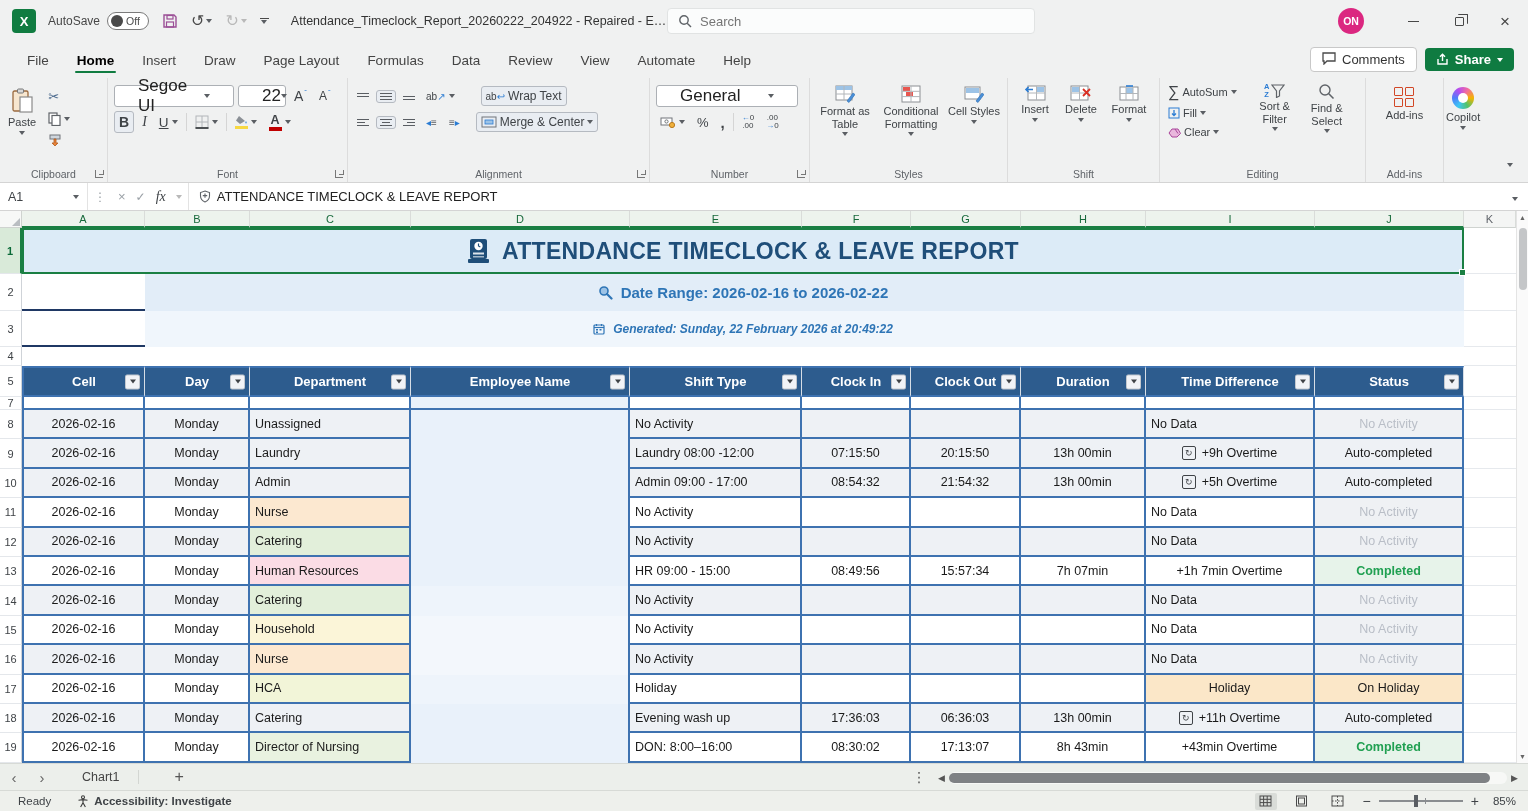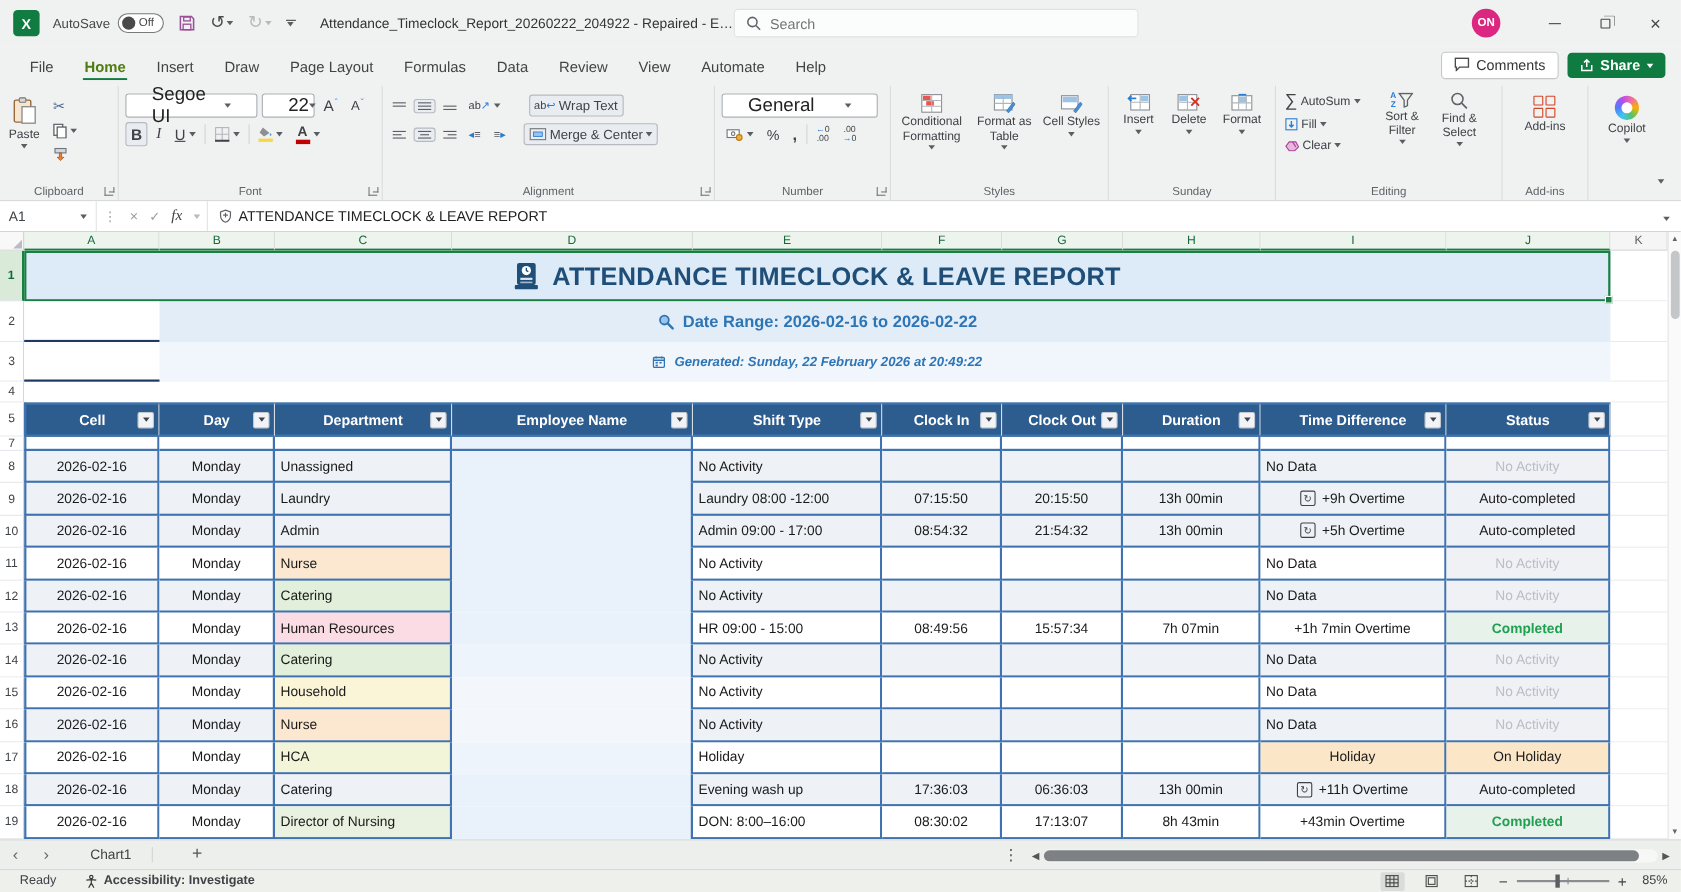--- a/index.html
+++ b/index.html
@@ -32,21 +32,21 @@
     display:flex;align-items:center;justify-content:center;margin-right:26px}
   .wbtn{width:46px;height:42px;display:flex;align-items:center;justify-content:center;color:#474747}
   .wmin{width:11px;border-top:1.2px solid #474747}
   .wres{width:9px;height:9px;border:1.2px solid #474747;border-radius:1px;position:relative}
   .wres::before{content:"";position:absolute;top:-3.5px;left:2.5px;width:9px;height:9px;border:1.2px solid #474747;border-left:0;border-bottom:0;border-radius:1px}
   .wclose{font-size:17px;color:#474747;line-height:1}
   
   .tabsrow{position:absolute;top:42px;left:0;width:1528px;height:36px;background:#f0f1f1;display:flex;align-items:center}
   #rtabs{display:flex;align-items:center;margin-left:14px;gap:2px}
   .rtab{padding:7px 13px;font-size:13.5px;color:#444;border-radius:4px;position:relative}
-  .rtab.active{font-weight:bold;color:#4d7c0f}
+  .rtab.active{font-weight:bold;color:#000000}
   .rtab.active::after{content:"";position:absolute;left:11px;right:11px;bottom:2px;border-bottom:2.5px solid #107c41;border-radius:2px}
   .tr-right{position:absolute;right:14px;top:5px;display:flex;gap:8px;align-items:center}
   .cmtbtn{display:flex;align-items:flex-start;gap:6px;background:#fff;border:1px solid #c8c8c8;border-radius:4px;
     padding:4px 11px;font-size:13px;color:#333}
   .sharebtn{display:flex;align-items:center;gap:6px;background:#0f7b41;border-radius:4px;
     padding:4px 11px;font-size:13px;color:#fff;font-weight:600}
   .sharebtn .car{border-top-color:#fff}
   
   .ribbon{position:absolute;top:78px;left:0;width:1528px;height:105px;background:#f0f1f1;border-bottom:1px solid #d4d4d4;display:flex}
   .rgroup{position:relative;border-right:1px solid #dcdcdc;height:100%;padding-top:5px}
@@ -442,43 +442,43 @@
         </span>
       <span class="rbtn">
           <span class="microtxt">.00<br><b>→</b>0</span>
         </span>
     </div>
     <div class="glabel">Number</div>
     <span class="glauncher"></span>
   </div>
 
   <div class="rgroup" style="width:198px;display:flex;gap:2px;padding:4px 4px 0">
+    <div class="bigbtn" style="width:62px">
+      <svg width="20" height="18" viewBox="0 0 20 18">
+          <rect x="1" y="1" width="16" height="14" fill="#fff" stroke="#8b8f94"></rect>
+          <rect x="1" y="1" width="16" height="4" fill="#9dc3e6"></rect>
+          <line x1="1" y1="9" x2="17" y2="9" stroke="#b2b6ba"></line>
+          <line x1="9" y1="1" x2="9" y2="15" stroke="#b2b6ba"></line>
+          <path d="M12 16 18 8l2 1.5-6 8Z" fill="#4a90d9" stroke="#2b6cb0" stroke-width=".6"></path>
+        </svg>
+      <span>Format as Table</span>
+      <span class="car"></span>
+    </div>
     <div class="bigbtn" style="width:66px">
       <svg width="20" height="18" viewBox="0 0 20 18">
           <rect x="1" y="1" width="18" height="16" fill="#fff" stroke="#8b8f94"></rect>
           <rect x="2" y="2" width="7" height="4" fill="#e8564f"></rect>
           <rect x="5" y="7" width="7" height="4" fill="#e8564f"></rect>
           <line x1="1" y1="6.3" x2="19" y2="6.3" stroke="#b2b6ba"></line>
           <line x1="1" y1="11.6" x2="19" y2="11.6" stroke="#b2b6ba"></line>
           <line x1="10" y1="1" x2="10" y2="17" stroke="#b2b6ba"></line>
         </svg>
       <span>Conditional Formatting</span>
       <span class="car"></span>
     </div>
-    <div class="bigbtn" style="width:62px">
-      <svg width="20" height="18" viewBox="0 0 20 18">
-          <rect x="1" y="1" width="16" height="14" fill="#fff" stroke="#8b8f94"></rect>
-          <rect x="1" y="1" width="16" height="4" fill="#9dc3e6"></rect>
-          <line x1="1" y1="9" x2="17" y2="9" stroke="#b2b6ba"></line>
-          <line x1="9" y1="1" x2="9" y2="15" stroke="#b2b6ba"></line>
-          <path d="M12 16 18 8l2 1.5-6 8Z" fill="#4a90d9" stroke="#2b6cb0" stroke-width=".6"></path>
-        </svg>
-      <span>Format as Table</span>
-      <span class="car"></span>
-    </div>
     <div class="bigbtn" style="width:56px">
       <svg width="20" height="18" viewBox="0 0 20 18">
           <rect x="1" y="2" width="15" height="12" fill="#fff" stroke="#8b8f94"></rect>
           <rect x="2" y="3" width="13" height="5" fill="#9dc3e6"></rect>
           <path d="M12 16 18 8l2 1.5-6 8Z" fill="#4a90d9" stroke="#2b6cb0" stroke-width=".6"></path>
         </svg>
       <span>Cell Styles</span>
       <span class="car"></span>
     </div>
     <div class="glabel">Styles</div>
@@ -512,21 +512,21 @@
           <rect x="1" y="2" width="18" height="13" fill="#fff" stroke="#8b8f94"></rect>
           <rect x="7" y="3" width="7" height="5" fill="#9dc3e6"></rect>
           <line x1="1" y1="8.5" x2="19" y2="8.5" stroke="#b2b6ba"></line>
           <line x1="7" y1="2" x2="7" y2="15" stroke="#b2b6ba"></line>
           <line x1="14" y1="2" x2="14" y2="15" stroke="#b2b6ba"></line>
           <line x1="7" y1="1" x2="14" y2="1" stroke="#2b7cd3" stroke-width="1.6"></line>
         </svg>
       <span>Format</span>
       <span class="car"></span>
     </div>
-    <div class="glabel">Sunday</div>
+    <div class="glabel">Shift</div>
   </div>
 
   <div class="rgroup" style="width:206px;display:flex;padding:2px 4px 0">
     <div style="display:flex;flex-direction:column;gap:3px;padding-top:2px">
       <span class="rbtn">
           <span class="sumic">∑</span>
           <span style="font-size:11px">AutoSum</span>
           <span class="car"></span>
         </span>
       <span class="rbtn">
@@ -576,21 +576,21 @@
           <i></i>
           <i></i>
           <i></i>
           <i></i>
         </span>
       <span>Add-ins</span>
     </div>
     <div class="glabel">Add-ins</div>
   </div>
 
-  <div class="rgroup" style="width:70px;display:flex;justify-content:center;padding-top:6px;border-right:0">
+  <div class="rgroup" style="width:70px;display:flex;justify-content:flex-start;padding-top:6px;border-right:0">
     <div class="bigbtn">
       <span class="copic"></span>
       <span>Copilot</span>
       <span class="car"></span>
     </div>
   </div>
 
   <span class="collapse">
       <span class="car"></span>
     </span>

